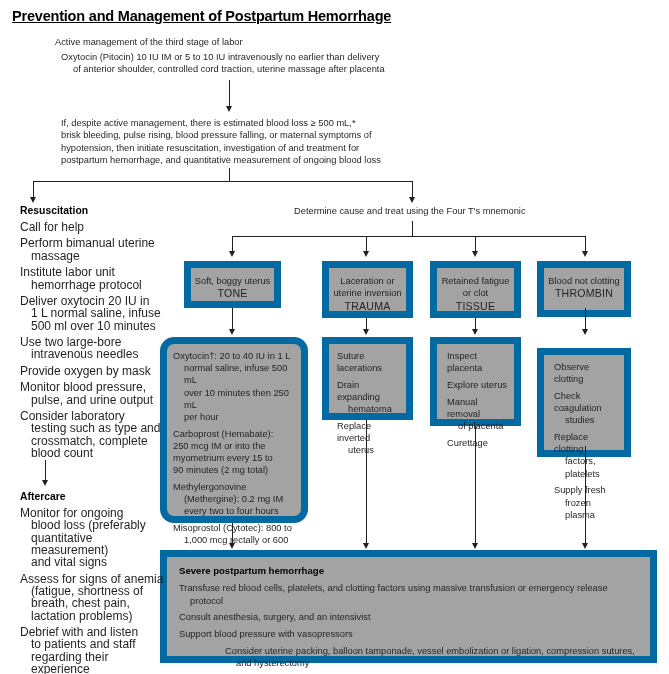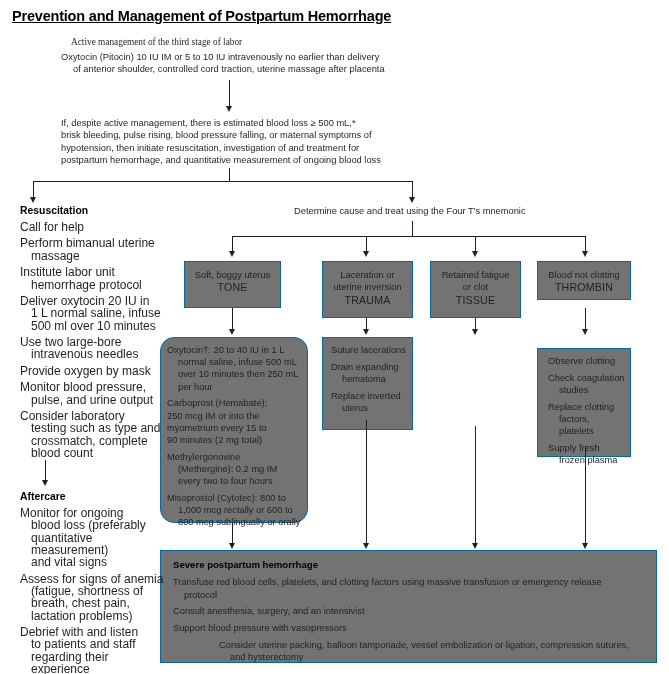--- a/index.html
+++ b/index.html
@@ -53,22 +53,22 @@
   .arrow {
     width: 0;
     height: 0;
     border-left: 3.6px solid transparent;
     border-right: 3.6px solid transparent;
     border-top: 6px solid #231f20;
   }
 
   
   .box {
-    border: 1px solid #0369a1;
-    background: #737373;
+    border: 7px solid #0369a1;
+    background: #a3a3a3;
     box-sizing: border-box;
   }
 
   .cause-box {
     text-align: center;
     font-size: 9.3px;
     line-height: 12.4px;
     color: #231f20;
     padding-top: 7px;
   }
@@ -118,21 +118,21 @@
   .severe-box .item { margin-bottom: 4.5px; }
   .severe-box .item:last-child { margin-bottom: 0; margin-left: 46px; }
 </style>
 </head>
 <body>
 
 <div id="page">
 
   <div class="abs title">Prevention and Management of Postpartum Hemorrhage</div>
 
-  <div class="abs para" style="left:71px; top:36px; width:420px;font-family:Liberation Serif, serif;">
+  <div class="abs para" style="left:55px; top:36px; width:420px;">
     <div>Active management of the third stage of labor</div>
   </div>
   <div class="abs para" style="left:61px; top:51px; width:430px;">
     <div>Oxytocin (Pitocin) 10 IU IM or 5 to 10 IU intravenously no earlier than delivery</div>
     <div class="hang">of anterior shoulder, controlled cord traction, uterine massage after placenta</div>
   </div>
 
   <div class="abs vline" style="left:229px; top:80px; height:28px;"></div>
   <div class="abs arrow" style="left:226px; top:106px;"></div>
 
@@ -173,21 +173,21 @@
     <div>uterine inversion</div>
     <div class="tname">TRAUMA</div>
   </div>
 
   <div class="abs box cause-box" style="left:430px; top:261px; width:91px; height:57px;">
     <div>Retained fatigue</div>
     <div>or clot</div>
     <div class="tname">TISSUE</div>
   </div>
 
-  <div class="abs box cause-box" style="left:537px; top:261px; width:94px; height:39px;">
+  <div class="abs box cause-box" style="left:537px; top:261px; width:94px; height:56px;">
     <div>Blood not clotting</div>
     <div class="tname">THROMBIN</div>
   </div>
 
   <div class="abs vline" style="left:232px; top:308px; height:22px;"></div>
   <div class="abs arrow" style="left:229px; top:329px;"></div>
   <div class="abs vline" style="left:366px; top:318px; height:12px;"></div>
   <div class="abs arrow" style="left:363px; top:329px;"></div>
   <div class="abs vline" style="left:475px; top:318px; height:12px;"></div>
   <div class="abs arrow" style="left:472px; top:329px;"></div>
@@ -212,34 +212,49 @@
       <span class="hang2">(Methergine): 0.2 mg IM</span>
       <span class="hang2">every two to four hours</span>
     </div>
     <div class="item">
       <span>Misoprostol (Cytotec): 800 to</span>
       <span class="hang2">1,000 mcg rectally or 600 to</span>
       <span class="hang2">800 mcg sublingually or orally</span>
     </div>
   </div>
 
-  <div class="abs box treat-box" style="left:322px; top:337px; width:91px; height:93px; padding-left:8px;">
+  <div class="abs box treat-box" style="left:322px; top:337px; width:91px; height:83px; padding-left:8px;">
     <div class="item">
       <span>Suture lacerations</span>
     </div>
     <div class="item">
       <span>Drain expanding</span>
       <span class="hang2">hematoma</span>
     </div>
     <div class="item">
       <span>Replace inverted</span>
       <span class="hang2">uterus</span>
     </div>
   </div>
 
+  <div class="abs box treat-box" style="left:430px; top:337px; width:91px; height:89px; padding-left:10px;">
+    <div class="item">
+      <span>Inspect placenta</span>
+    </div>
+    <div class="item">
+      <span>Explore uterus</span>
+    </div>
+    <div class="item">
+      <span>Manual removal</span>
+      <span class="hang2">of placenta</span>
+    </div>
+    <div class="item">
+      <span>Curettage</span>
+    </div>
+  </div>
 
   <div class="abs box treat-box" style="left:537px; top:348px; width:94px; height:109px; padding-left:10px;">
     <div class="item">
       <span>Observe clotting</span>
     </div>
     <div class="item">
       <span>Check coagulation</span>
       <span class="hang2">studies</span>
     </div>
     <div class="item">

